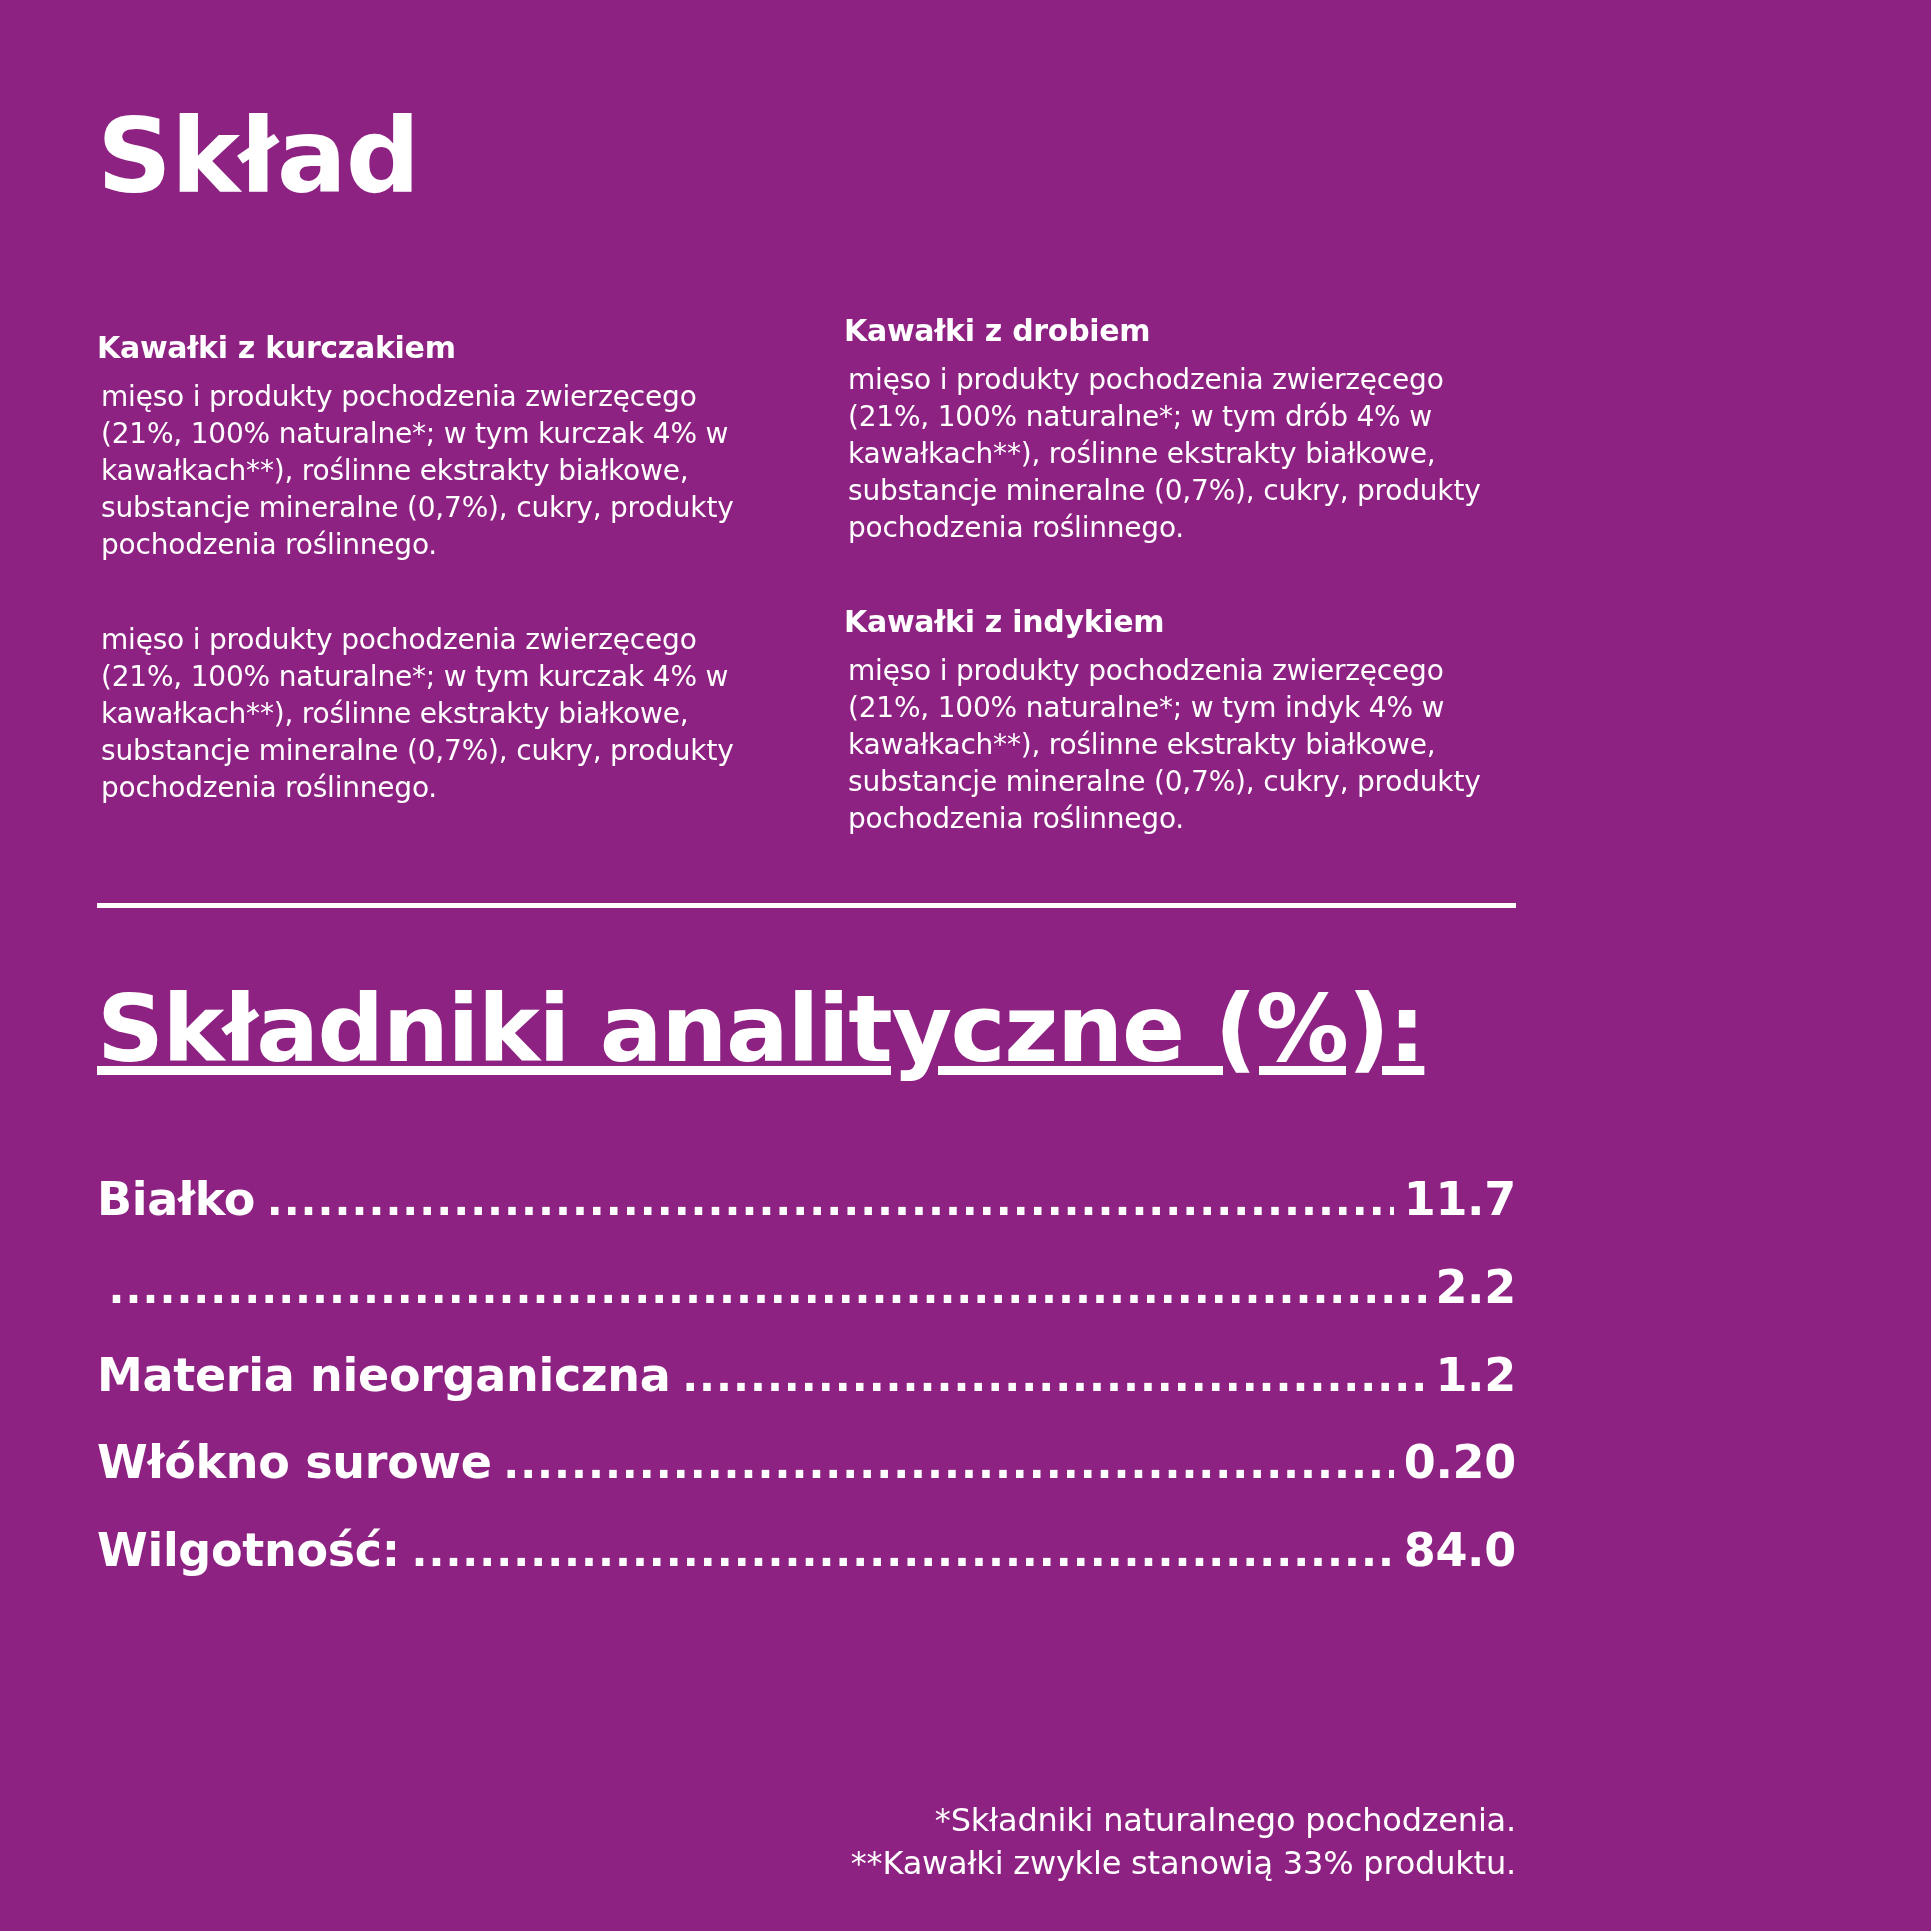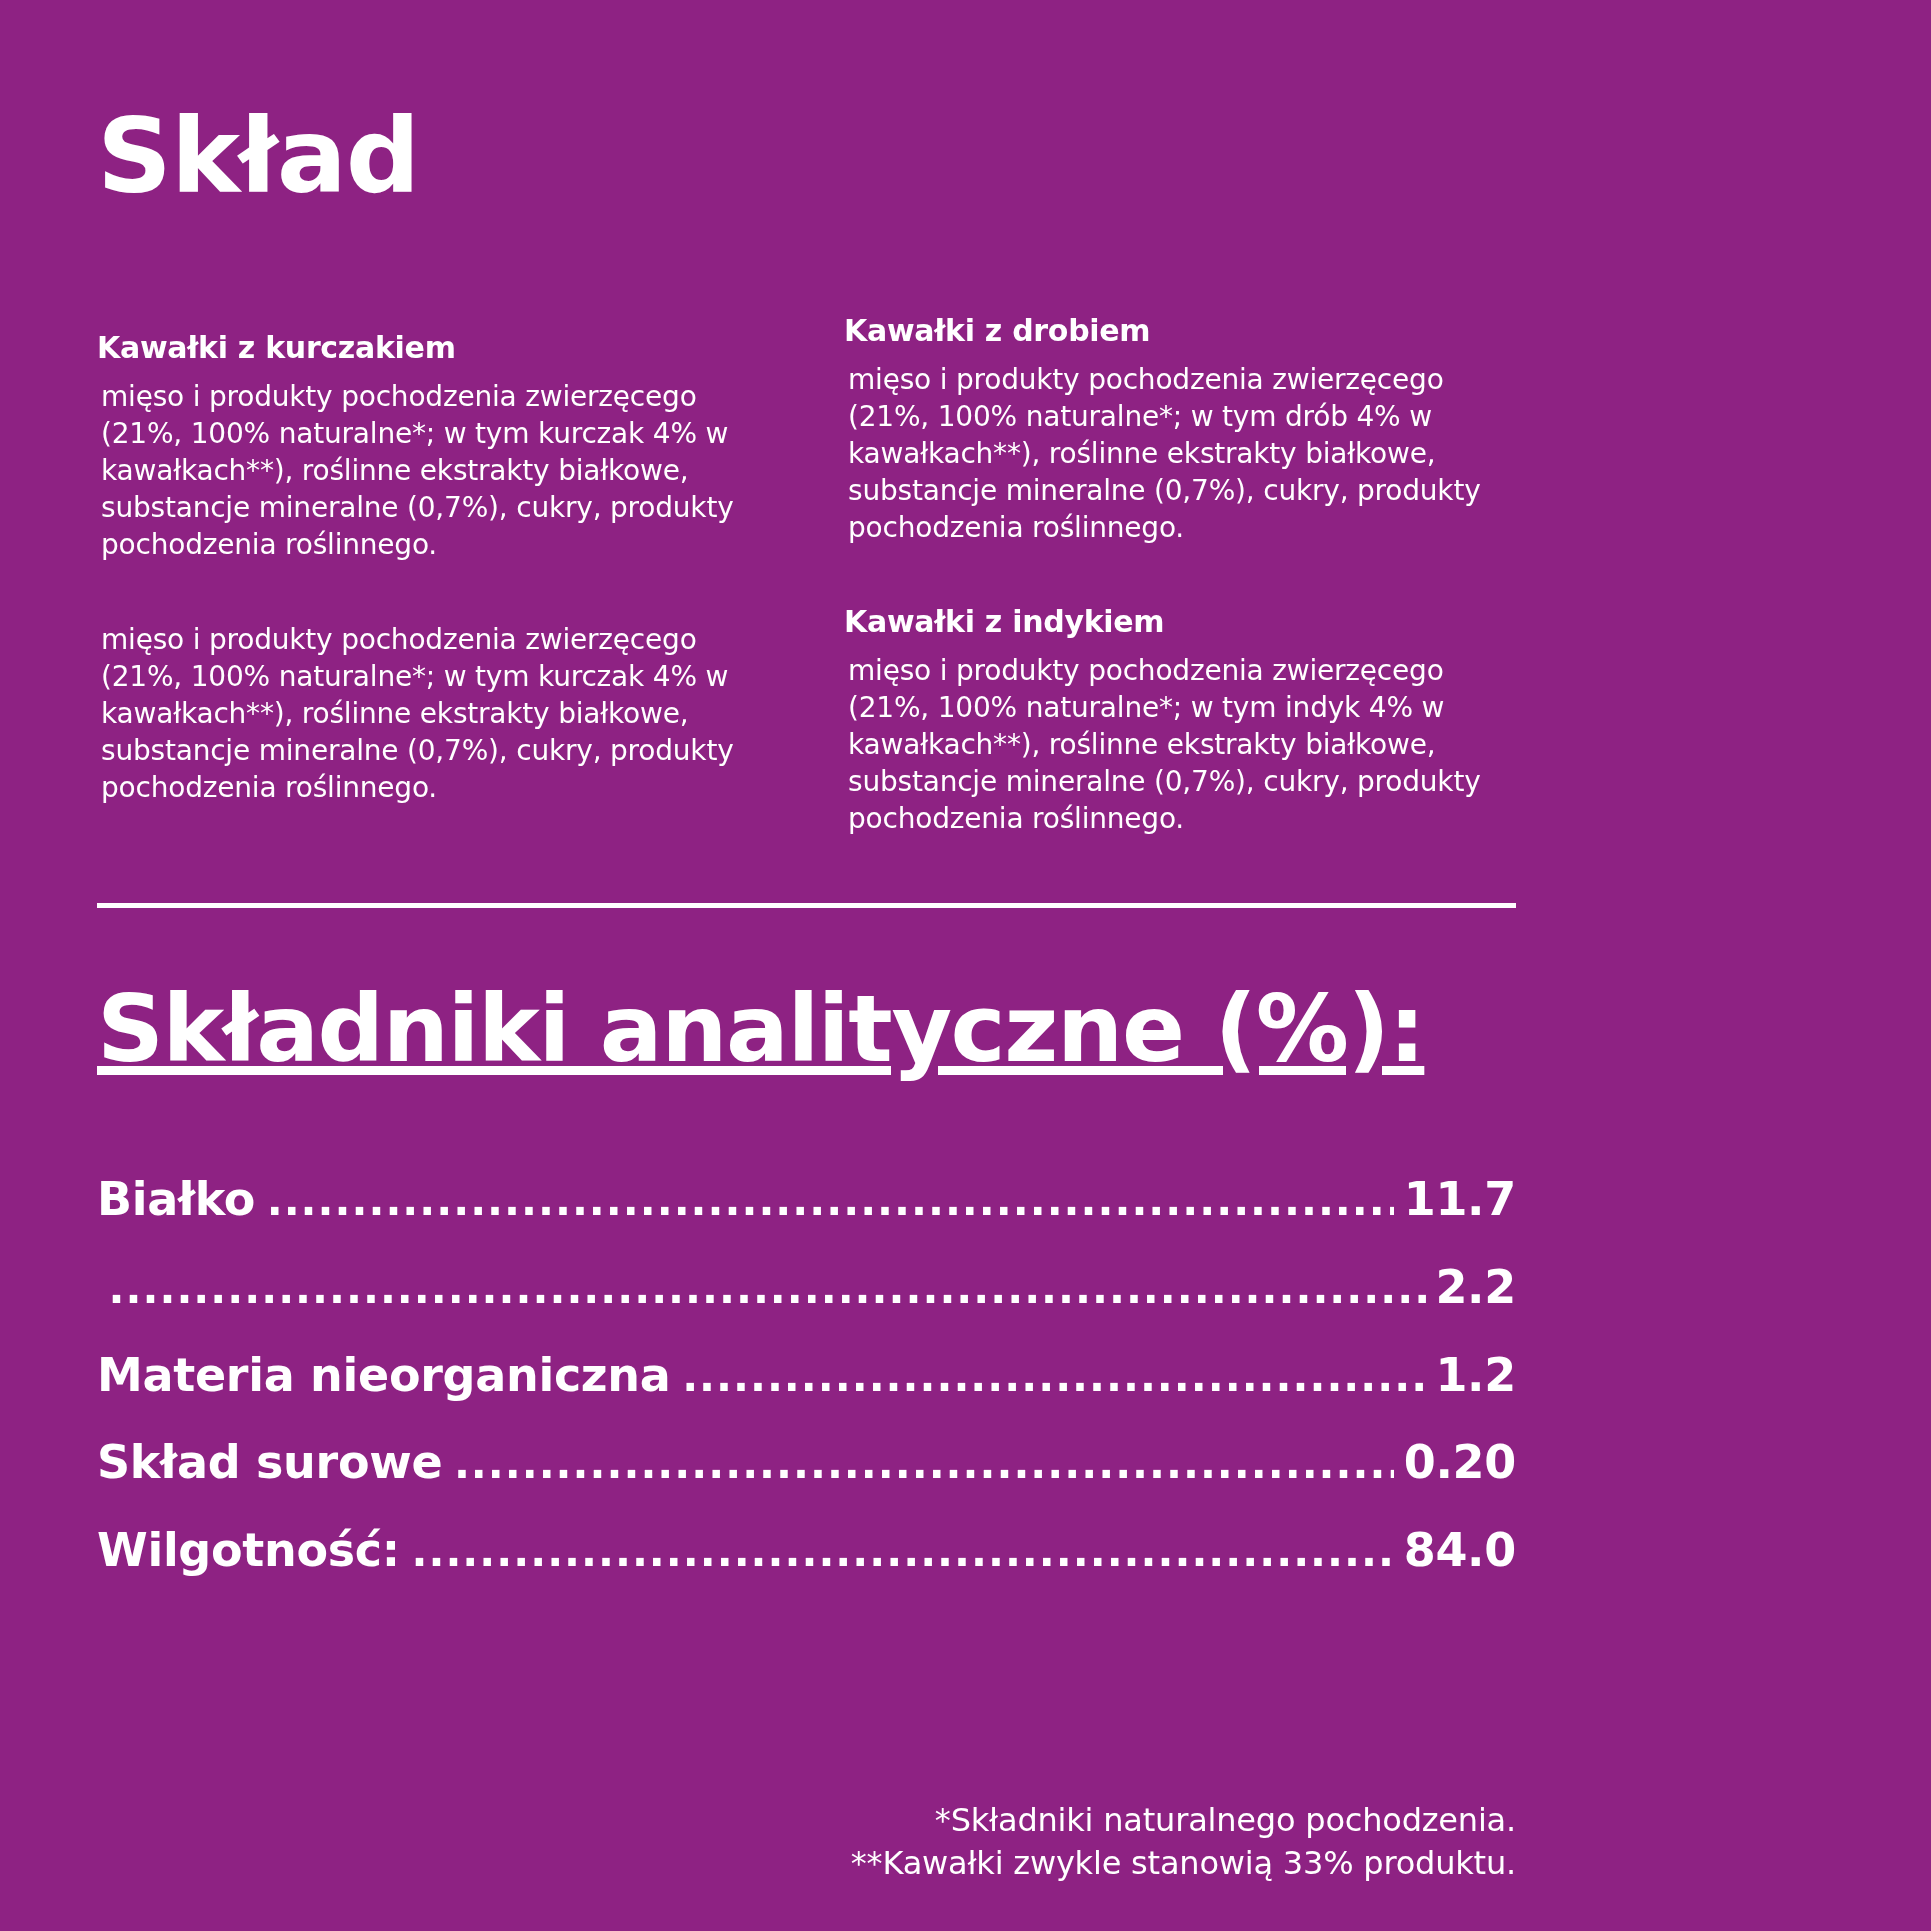--- a/index.html
+++ b/index.html
@@ -175,21 +175,21 @@
       <span class="an-value">2.2</span>
     </div>
 
     <div class="an-row">
       <span class="an-label">Materia nieorganiczna</span>
       <span class="an-dots">........................................................................................</span>
       <span class="an-value">1.2</span>
     </div>
 
     <div class="an-row">
-      <span class="an-label">Skład surowe</span>
+      <span class="an-label">Włókno surowe</span>
       <span class="an-dots">...................................................................................................</span>
       <span class="an-value">0.20</span>
     </div>
 
     <div class="an-row">
       <span class="an-label">Wilgotność:</span>
       <span class="an-dots">......................................................................................................</span>
       <span class="an-value">84.0</span>
     </div>
 

